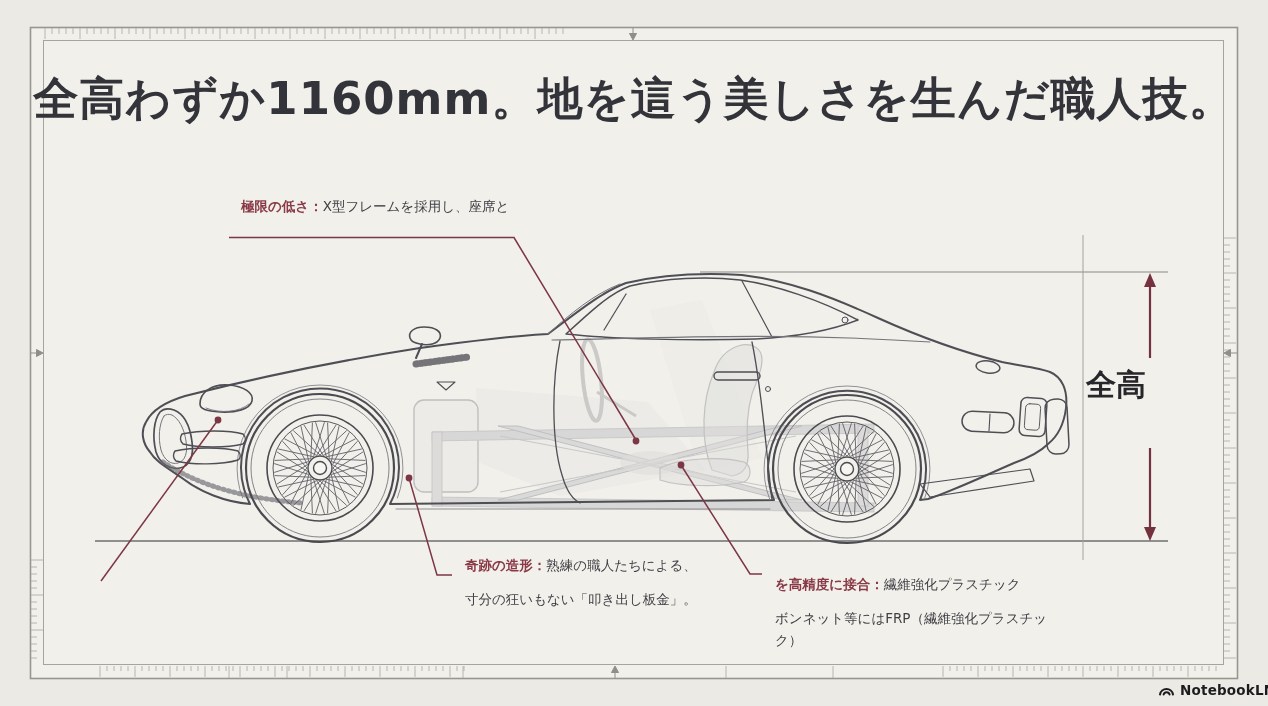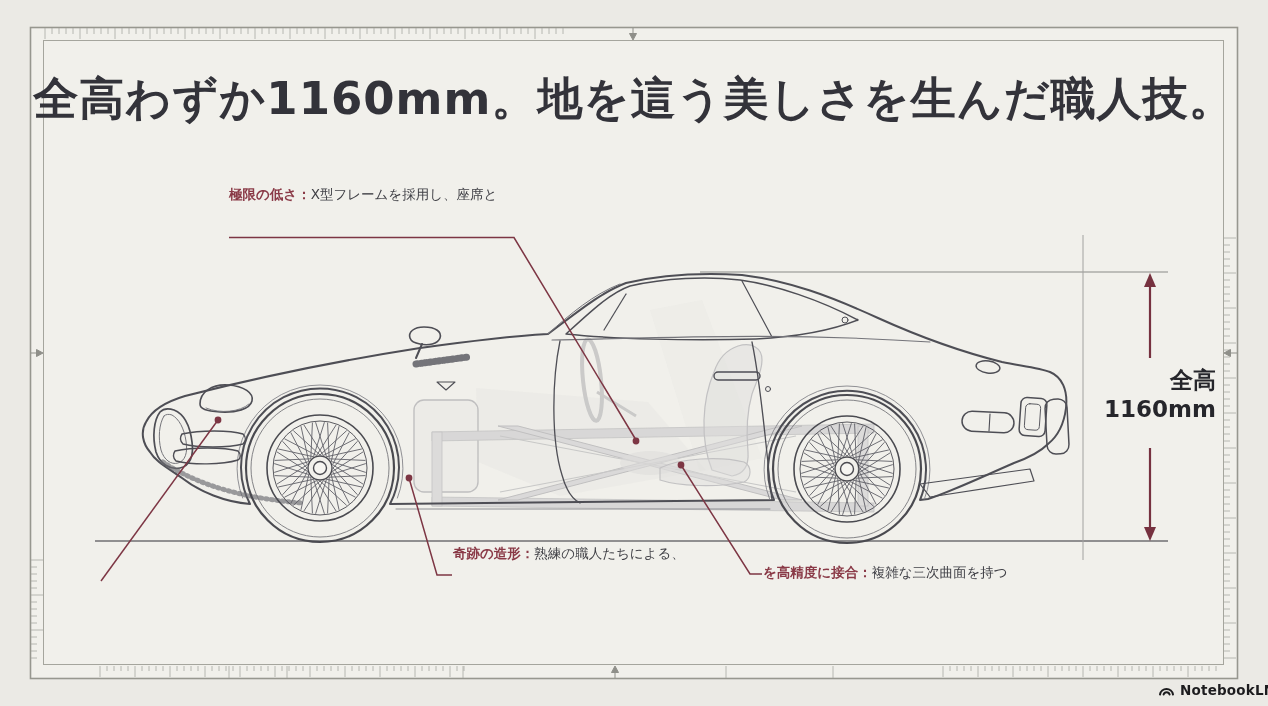--- a/index.html
+++ b/index.html
@@ -14,30 +14,30 @@
 
   .page-title{
     position:absolute;left:0;top:74px;width:1268px;margin:0;
     text-align:center;font-size:45px;font-weight:600;letter-spacing:1px;
     color:#33333a;line-height:1.1;
   }
   .ann{
     position:absolute;font-size:13.5px;line-height:1.62;color:#3f3f45;
     font-weight:500;
   }
-  .ann p{margin:0;}
+  .ann p{margin:12px;}
   .ann .red{color:#8a3a47;font-weight:700;}
   .ann-low{left:229px;top:184px;width:320px;}
   .ann-craft{left:453px;top:543px;width:270px;}
   .ann-material{left:763px;top:562px;width:300px;}
 
   .dim-label{
     position:absolute;left:1086px;top:366px;width:130px;
-    text-align:right;color:#26262b;font-weight:700;
-    font-size:23px;line-height:1.25;
+    text-align:left;color:#26262b;font-weight:700;
+    font-size:30px;line-height:1.25;
   }
   .brand{
     position:absolute;left:1158px;top:681px;height:18px;
     display:flex;align-items:center;gap:5px;
     color:#1c1c1e;font-size:13.5px;font-weight:700;letter-spacing:.2px;
   }
   .brand svg{display:block;}
 </style>
 </head>
 <body>
@@ -541,29 +541,30 @@
   </svg>
 
   <h1 class="page-title">全高わずか1160mm。地を這う美しさを生んだ職人技。</h1>
 
   <div class="ann ann-low">
     <p><span class="red">極限の低さ：</span><span>X型フレームを採用し、座席と</span></p>
   </div>
 
   <div class="ann ann-craft">
     <p><span class="red">奇跡の造形：</span><span>熟練の職人たちによる、</span></p>
+    <p>寸分の狂いもない「叩き出し板金」。</p>
   </div>
 
   <div class="ann ann-material">
-    <p><span class="red">を高精度に接合：</span><span>複雑な三次曲面を持つ</span></p>
+    <p><span class="red">を高精度に接合：</span><span>繊維強化プラスチック</span></p>
+    <p>ボンネット等にはFRP（繊維強化プラスチック）</p>
   </div>
 
   <div class="dim-label">
     <div>全高</div>
-    <div>1160mm</div>
   </div>
 
   <div class="brand">
     <svg width="17" height="14" viewBox="0 0 17 14">
       <path d="M2 11.5 A6.6 6.6 0 0 1 15 11.5" fill="none" stroke="#1c1c1e" stroke-width="2" stroke-linecap="round"></path>
       <path d="M5.6 11.5 A3.1 3.1 0 0 1 11.6 11.5" fill="none" stroke="#1c1c1e" stroke-width="2" stroke-linecap="round"></path>
     </svg>
     <span>NotebookLM</span>
   </div>
 

